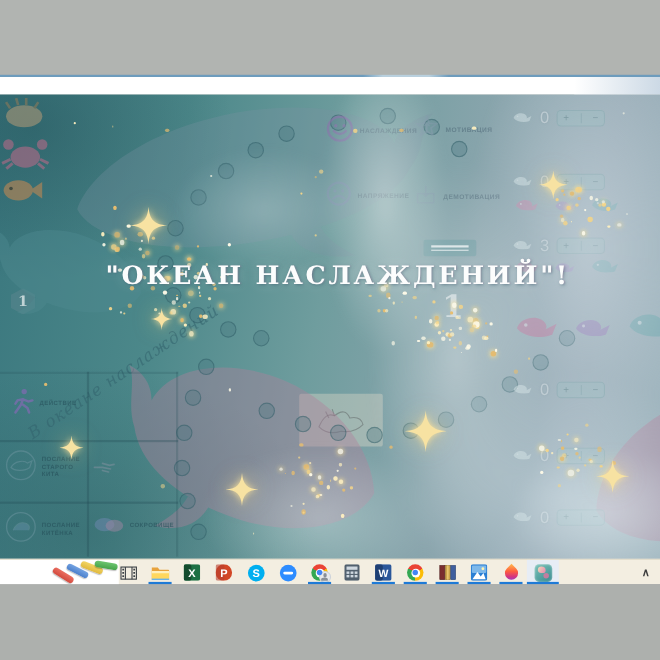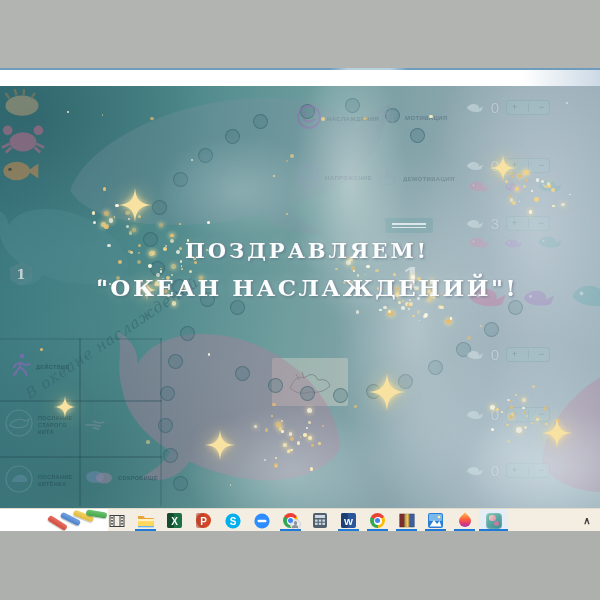--- a/index.html
+++ b/index.html
@@ -625,21 +625,20 @@
             <use href="#star4"></use>
           </svg>
         </div>
         <div style="position: absolute; left: 54px; top: 310px; width: 22px; height: 22px;">
           <svg class="star" width="22" height="22" viewBox="0 0 100 100">
             <use href="#star4"></use>
           </svg>
         </div>
       </div>
     <div class="headline">
-      <div class="hl-line hl1">ПОЗДРАВЛЯЕМ!</div>
       <div class="hl-line hl3">"ОКЕАН НАСЛАЖДЕНИЙ"!</div>
     </div>
   </div>
 
   <div class="taskbar">
     <div class="tb-left">
       <div class="logo">
         <div class="stick" style="left:1px;top:9px;transform:rotate(32deg);background:linear-gradient(180deg,#ea6e60,#d24a3e);"></div>
         <div class="stick" style="left:14px;top:5px;transform:rotate(27deg);background:linear-gradient(180deg,#74a3e2,#4b7fcb);"></div>
         <div class="stick" style="left:27px;top:2px;transform:rotate(21deg);background:linear-gradient(180deg,#f2d566,#e0b93e);"></div>

